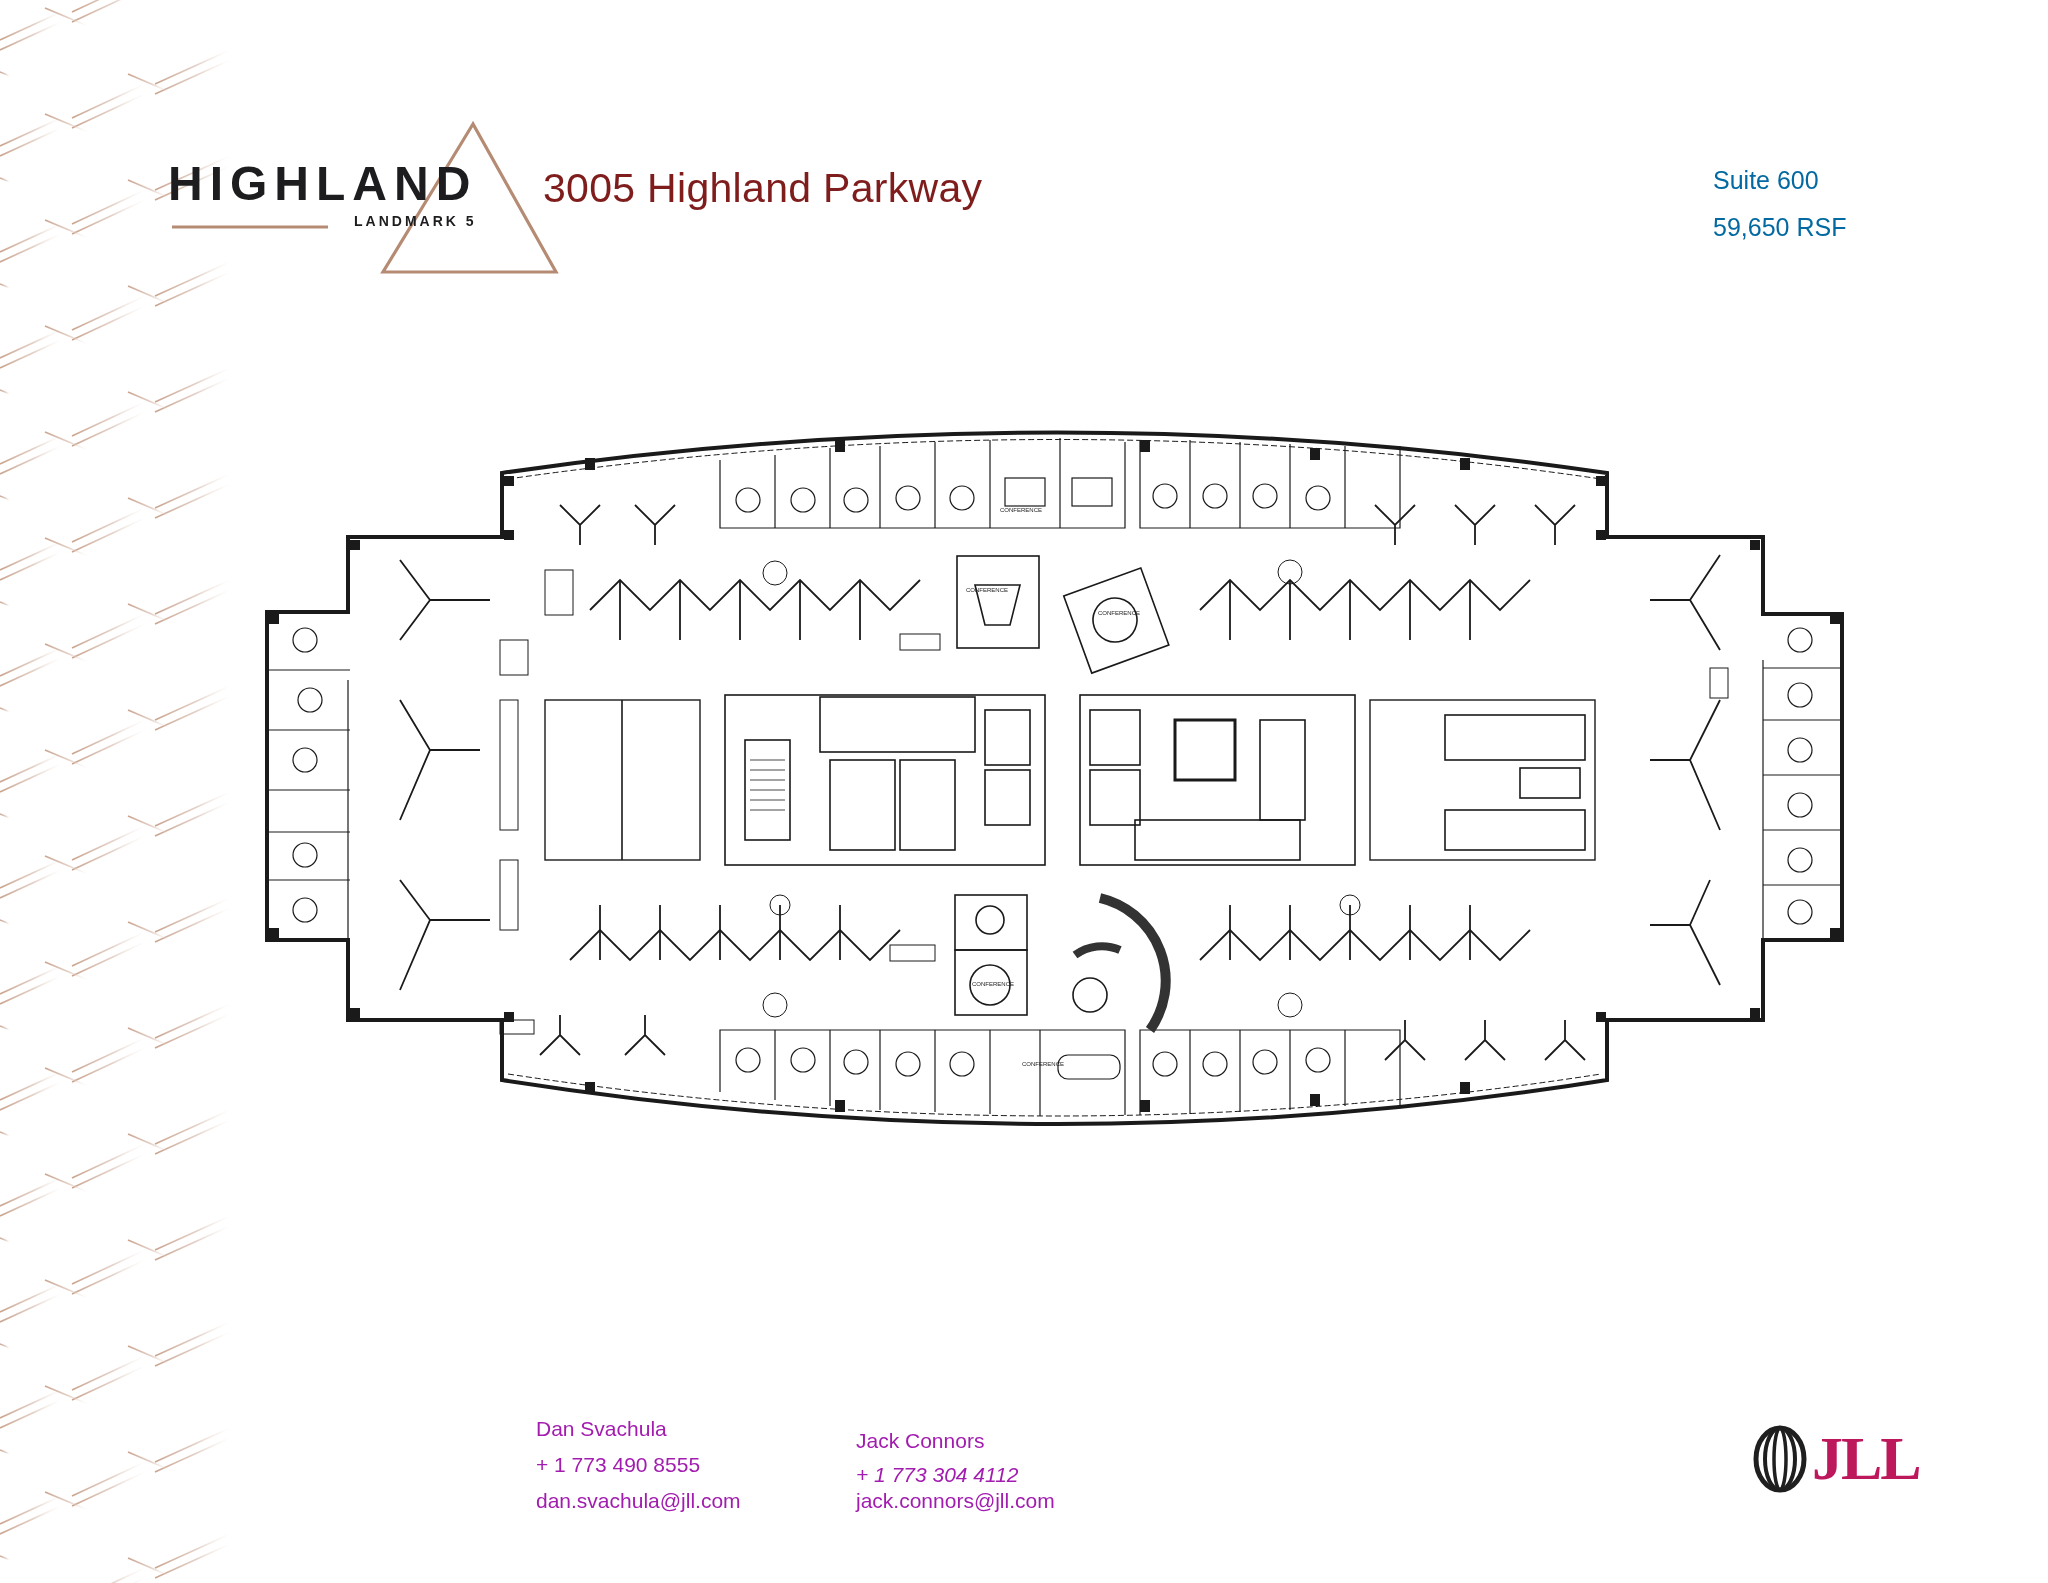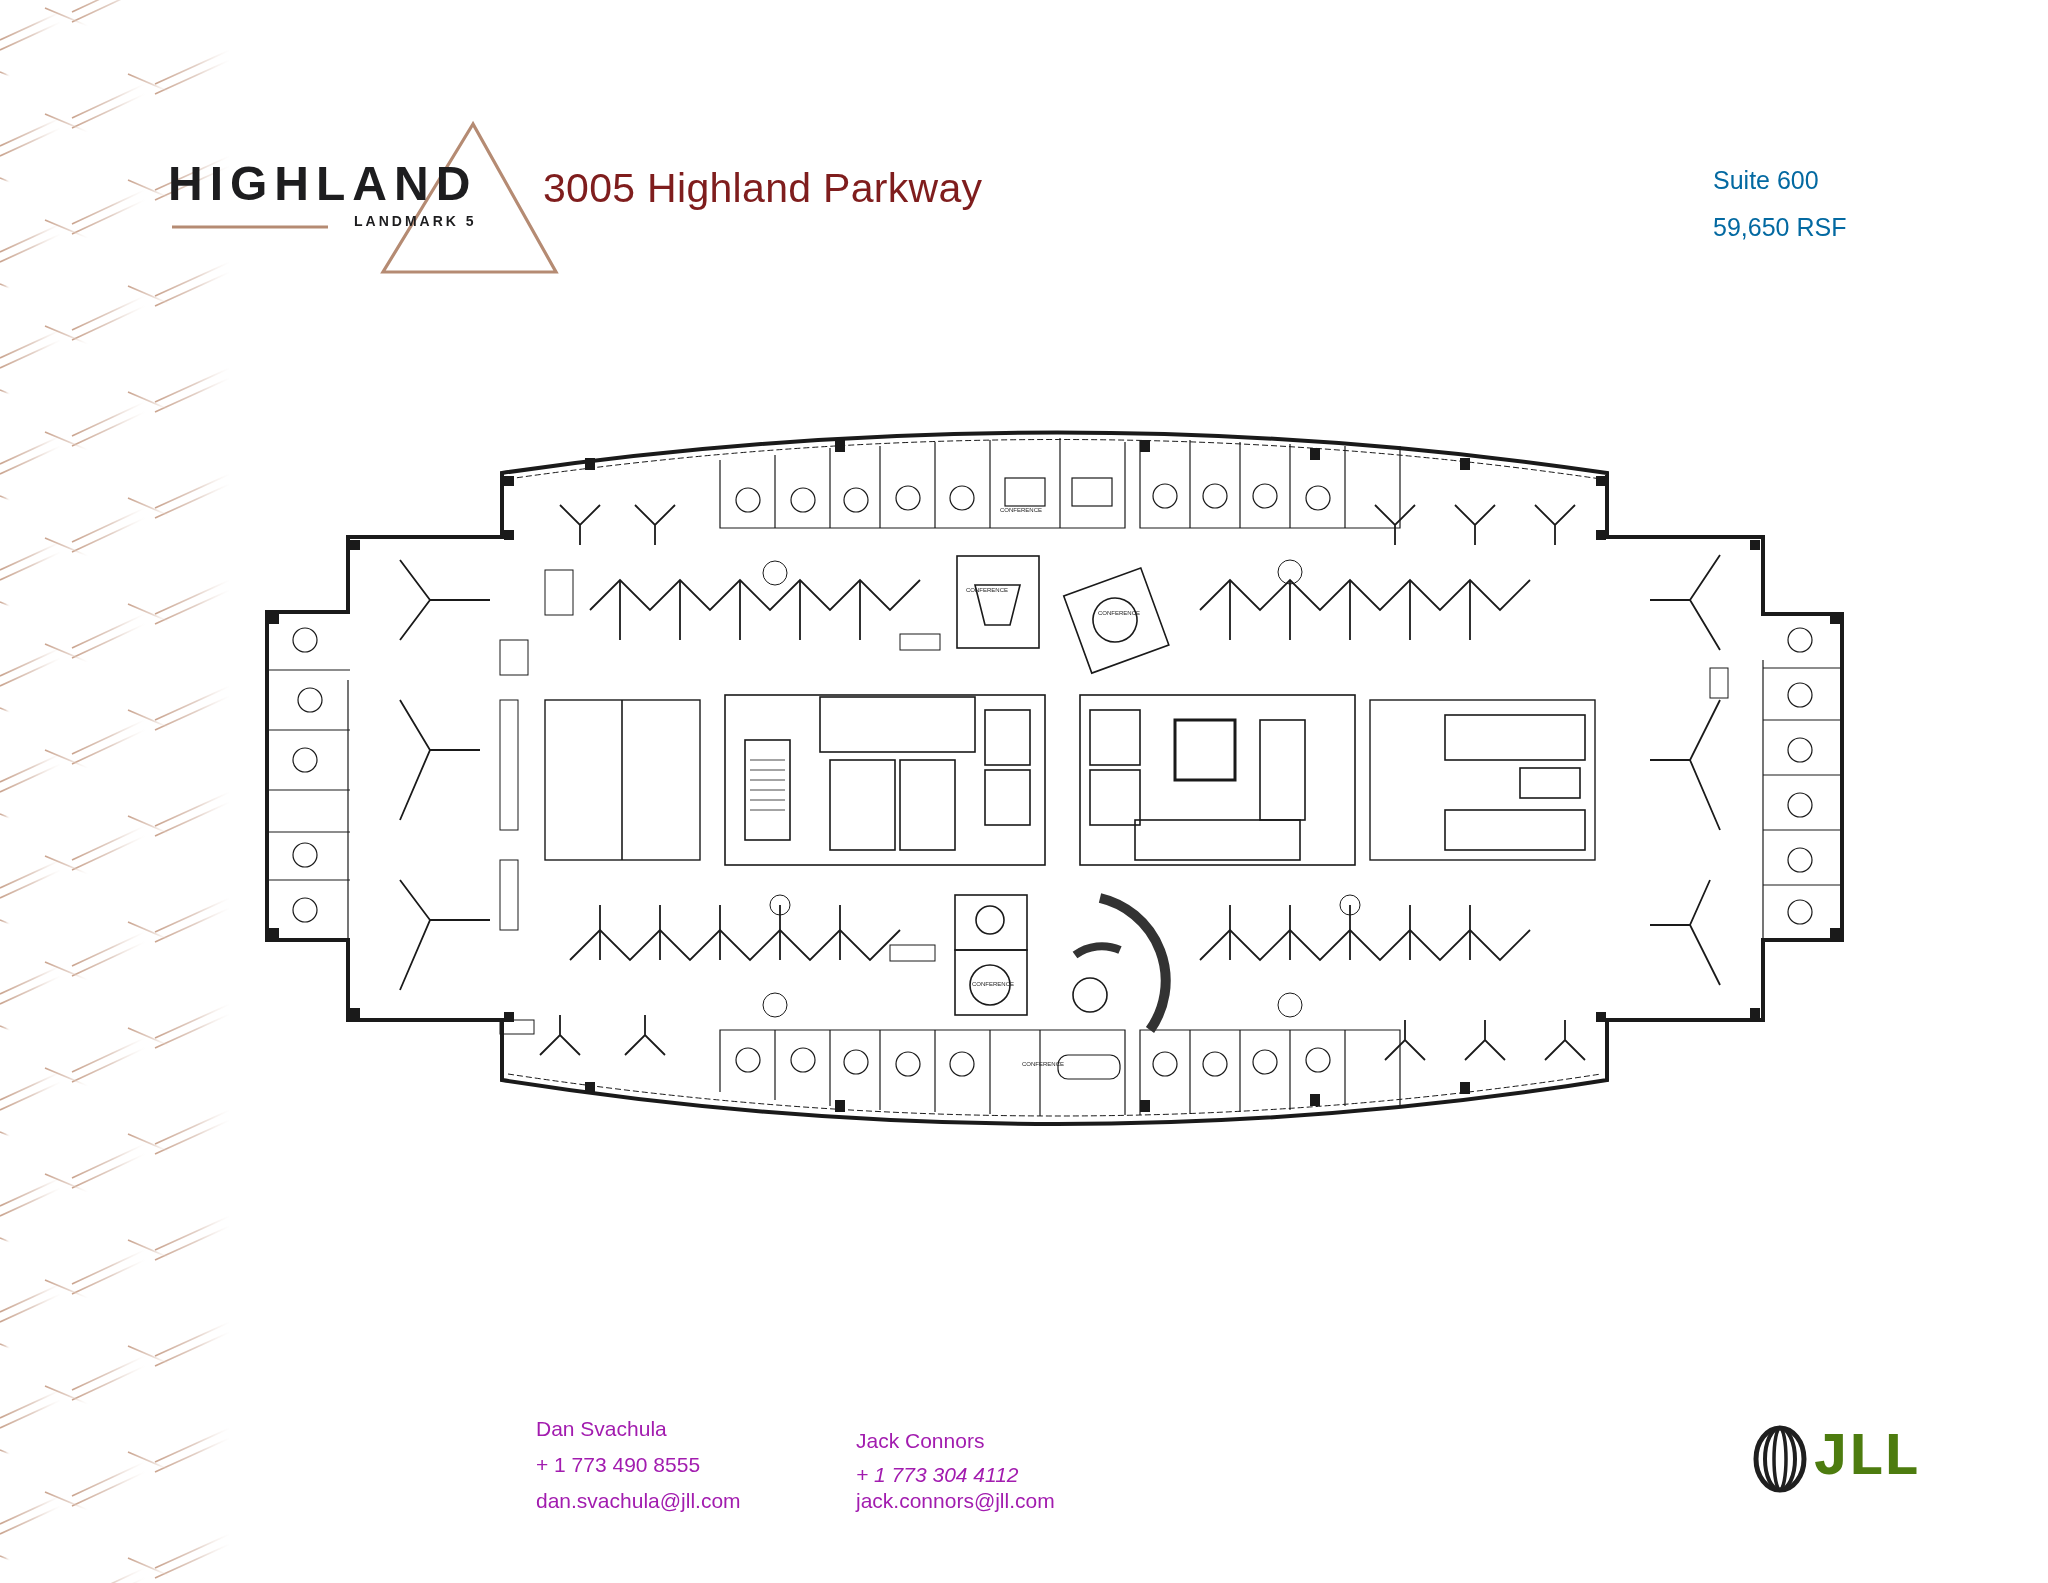--- a/index.html
+++ b/index.html
@@ -8,21 +8,21 @@
   .abs { position:absolute; }
   #pattern { left:0; top:0; width:240px; height:1583px; }
   #logo-svg { left:160px; top:110px; width:420px; height:180px; }
   .logo-word { left:168px; top:160px; font-size:48px; letter-spacing:7px; color:#1d1d1f; font-weight:700; line-height:1; }
   .logo-sub { left:334px; top:214px; font-size:14px; letter-spacing:3px; font-weight:700; color:#1d1d1f; line-height:1;margin-left:20px; }
   .address { left:543px; top:168px; font-size:41px; color:#7f1d1d; line-height:1; letter-spacing:0.3px; }
   .suite-line { left:1713px; font-size:25px; color:#0369a1; line-height:1; }
   .contact { font-size:21px; color:#a21caf; line-height:1; }
   #plan { left:250px; top:415px; width:1600px; height:720px; }
   #jll { left:1752px; top:1425px; width:190px; height:68px; }
-  .jll-text { left:1812px; top:1427px; font-family:Liberation Mono, monospace; font-weight:700; font-size:62px; color:#4d7c0f; line-height:1; letter-spacing:-2px; }
+  .jll-text { left:1812px; top:1427px; font-family:Liberation Serif, serif; font-weight:700; font-size:62px; color:#be185d; line-height:1; letter-spacing:-2px; }
 </style>
 </head>
 <body>
 
 <svg id="pattern" class="abs" viewBox="0 0 240 1583" preserveAspectRatio="none">
   <defs>
     <linearGradient id="fade" x1="0" y1="0" x2="1" y2="0">
       <stop offset="0" stop-color="#c79f89" stop-opacity="0.95"></stop>
       <stop offset="0.55" stop-color="#d7bcae" stop-opacity="0.7"></stop>
       <stop offset="1" stop-color="#efe3dc" stop-opacity="0"></stop>

